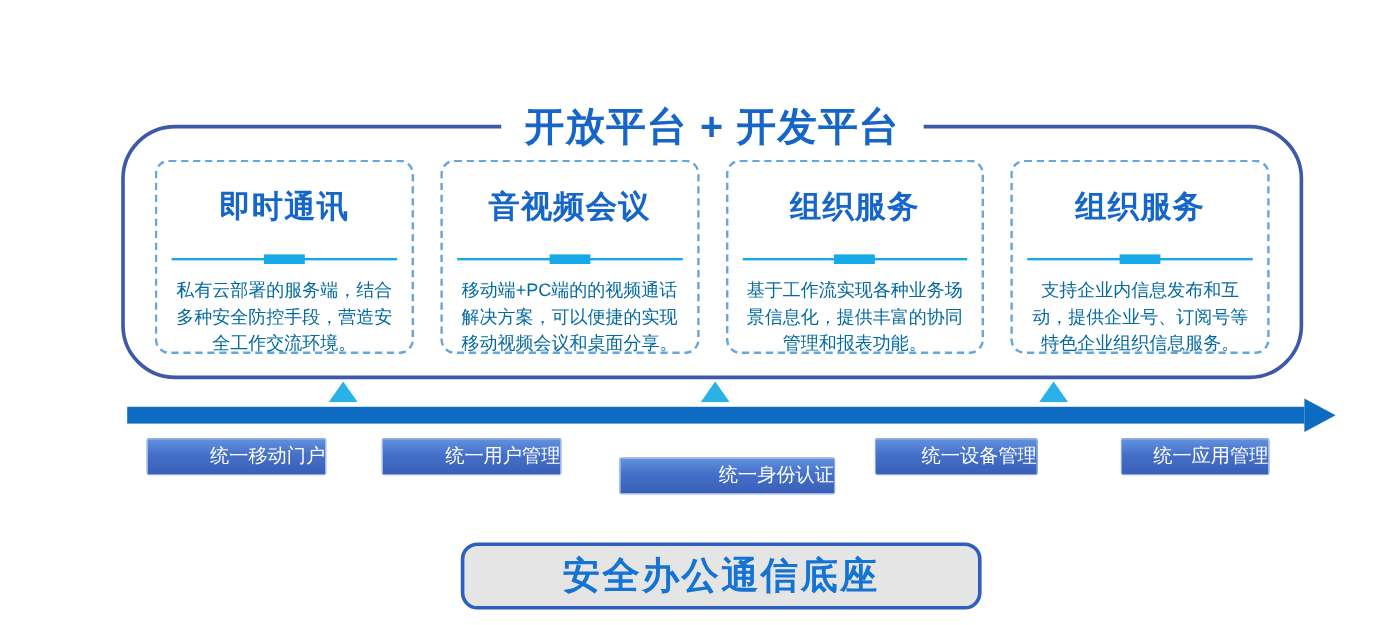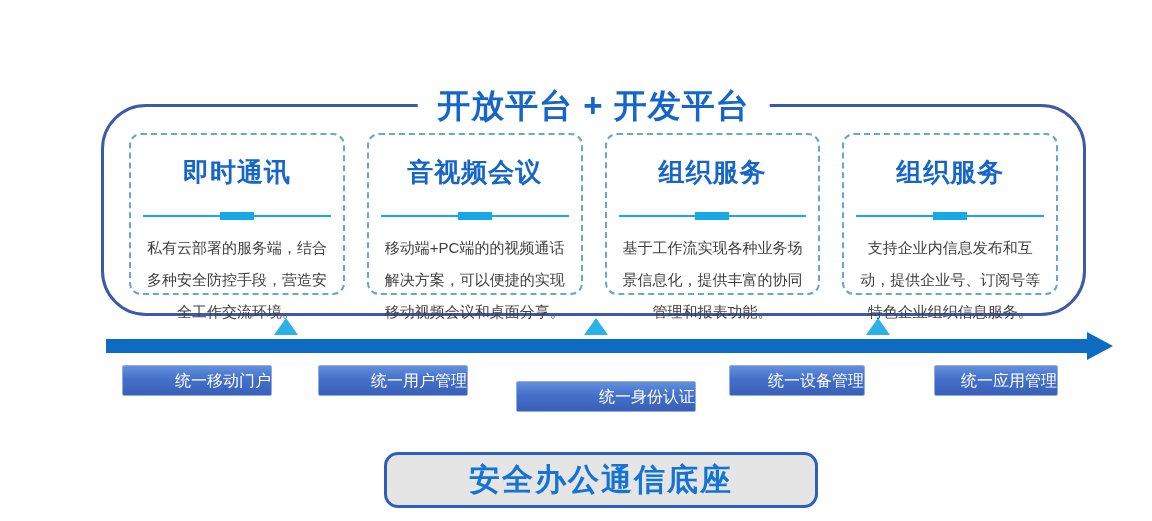--- a/index.html
+++ b/index.html
@@ -77,22 +77,22 @@
     left: 50%;
     top: 50%;
     transform: translate(-50%, -50%);
     width: 34px;
     height: 8px;
     background: #17a8e8;
   }
   .card-desc {
     margin: 0;
     font-size: 15px;
-    line-height: 32px;
-    color: #404040;
+    line-height: 22px;
+    color: #0369a1;
   }
 
   
   .tri {
     position: absolute;
     top: 318px;
     width: 0;
     height: 0;
     border-left: 12px solid transparent;
     border-right: 12px solid transparent;

